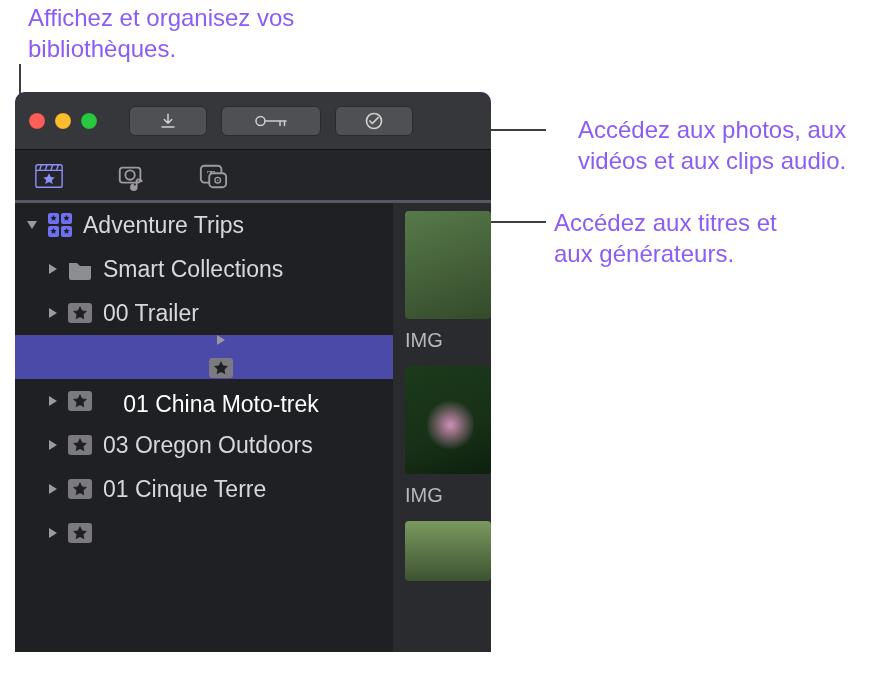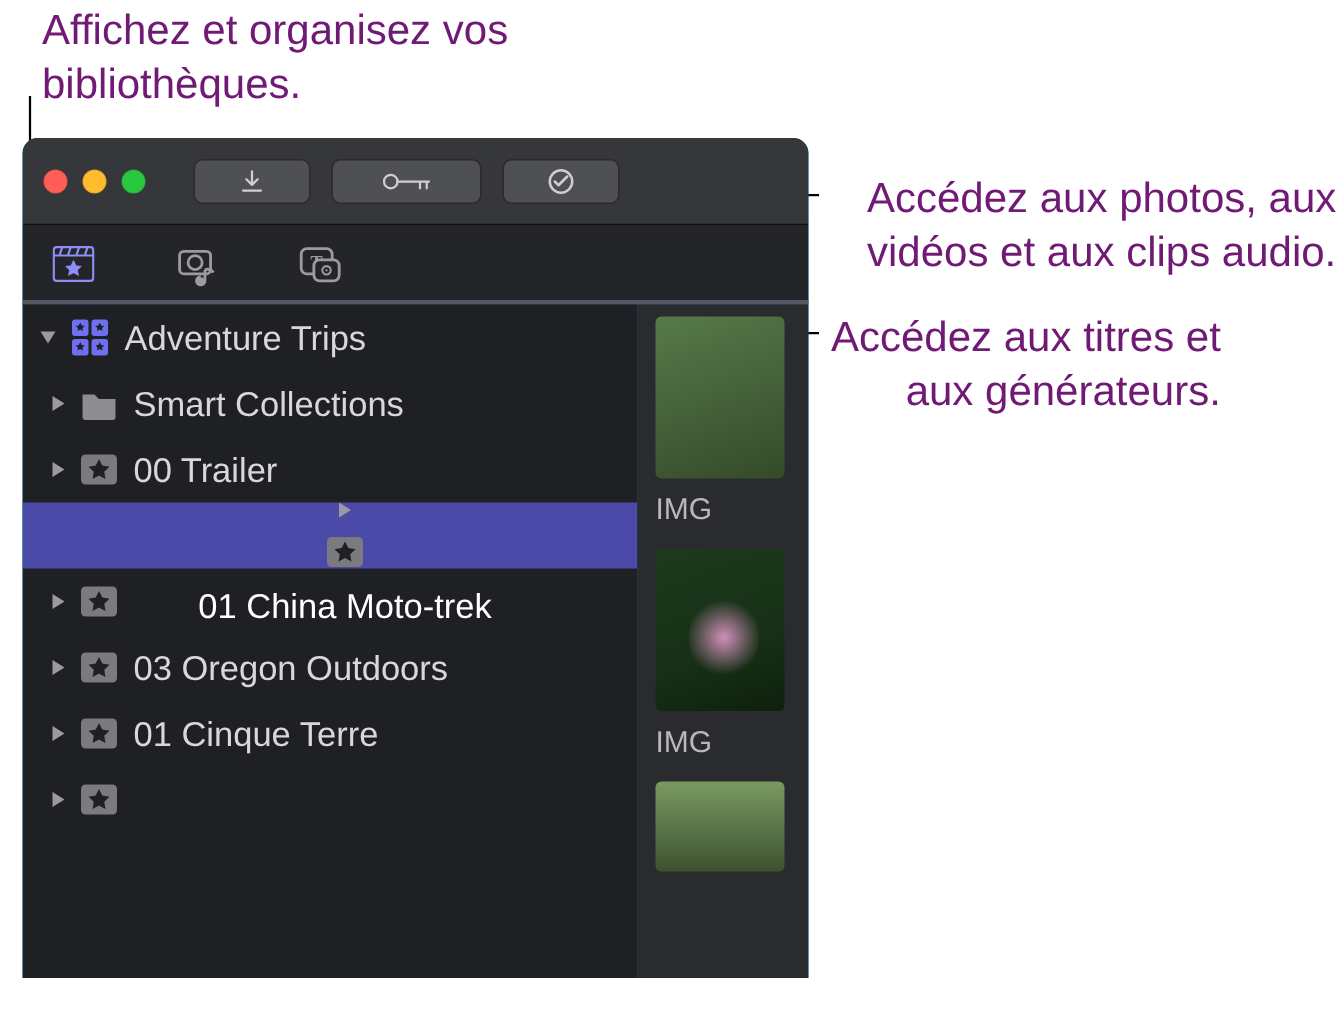--- a/index.html
+++ b/index.html
@@ -6,37 +6,37 @@
     margin: 0;
     padding: 0;
     width: 891px;
     height: 689px;
     font-family: -apple-system, "Helvetica Neue", Helvetica, Arial, sans-serif;
     background: #fff;
     position: relative;
   }
   .callout {
     position: absolute;
-    font-size: 28px;
+    font-size: 24px;
     line-height: 1.3;
-    color: #701a75;
+    color: #8b5cf6;
   }
   .callout-line {
     position: absolute;
     stroke: #000;
     fill: none;
     pointer-events: none;
   }
   .app-window {
     position: absolute;
     left: 15px;
     top: 92px;
-    width: 524px;
+    width: 476px;
     height: 560px;
-    background: #0369a1;
+    background: #6d28d9;
     border-top-left-radius: 10px;
     border-top-right-radius: 10px;
     overflow: hidden;
   }
   .titlebar {
     height: 57px;
     background: #36373a;
     display: flex;
     align-items: center;
     padding-left: 14px;
@@ -141,21 +141,21 @@
     margin-top: 2px;
     margin-bottom: 6px;
   }
   .tree-row {
     display: flex;
     align-items: center;
     height: 44px;
     padding-left: 12px;
     gap: 10px;
   }
-  .tree-row.child { padding-left: 20px; text-align: right; }
+  .tree-row.child { padding-left: 34px; text-align: right; }
   .tree-row.selected { background: #4c4aa8; color: #fff; flex-direction: column; }
   .disc {
     width: 0; height: 0;
     border-left: 8px solid #9a9aa0;
     border-top: 5px solid transparent;
     border-bottom: 5px solid transparent;
     flex-shrink:0;
   }
   .disc.open {
     border-left: 5px solid transparent;
@@ -171,21 +171,21 @@
   .row-icon svg { width:100%; height:100%; }
   .row-label { white-space: nowrap; }
 </style>
 </head>
 <body>
 
 <div class="callout" style="left:28px; top:2px; white-space:pre-line;">Affichez et organisez vos
 bibliothèques.</div>
 <div class="callout" style="left:554px; top:114px; white-space:pre-line;margin-left:24px;">Accédez aux photos, aux
 vidéos et aux clips audio.</div>
-<div class="callout" style="left:554px; top:207px; white-space:pre-line;text-align:right;">Accédez aux titres et
+<div class="callout" style="left:554px; top:207px; white-space:pre-line;">Accédez aux titres et
 aux générateurs.</div>
 
 <svg class="callout-line" style="left:0; top:0; width:891px; height:689px;">
   <polyline points="20,64 20,192" stroke="#000" stroke-width="1.5" fill="none"></polyline>
   <polyline points="546,130 147,130 147,180" stroke="#000" stroke-width="1.5" fill="none"></polyline>
   <polyline points="546,222 237,222 237,200" stroke="#000" stroke-width="1.5" fill="none"></polyline>
 </svg>
 
 <div class="app-window">
 

